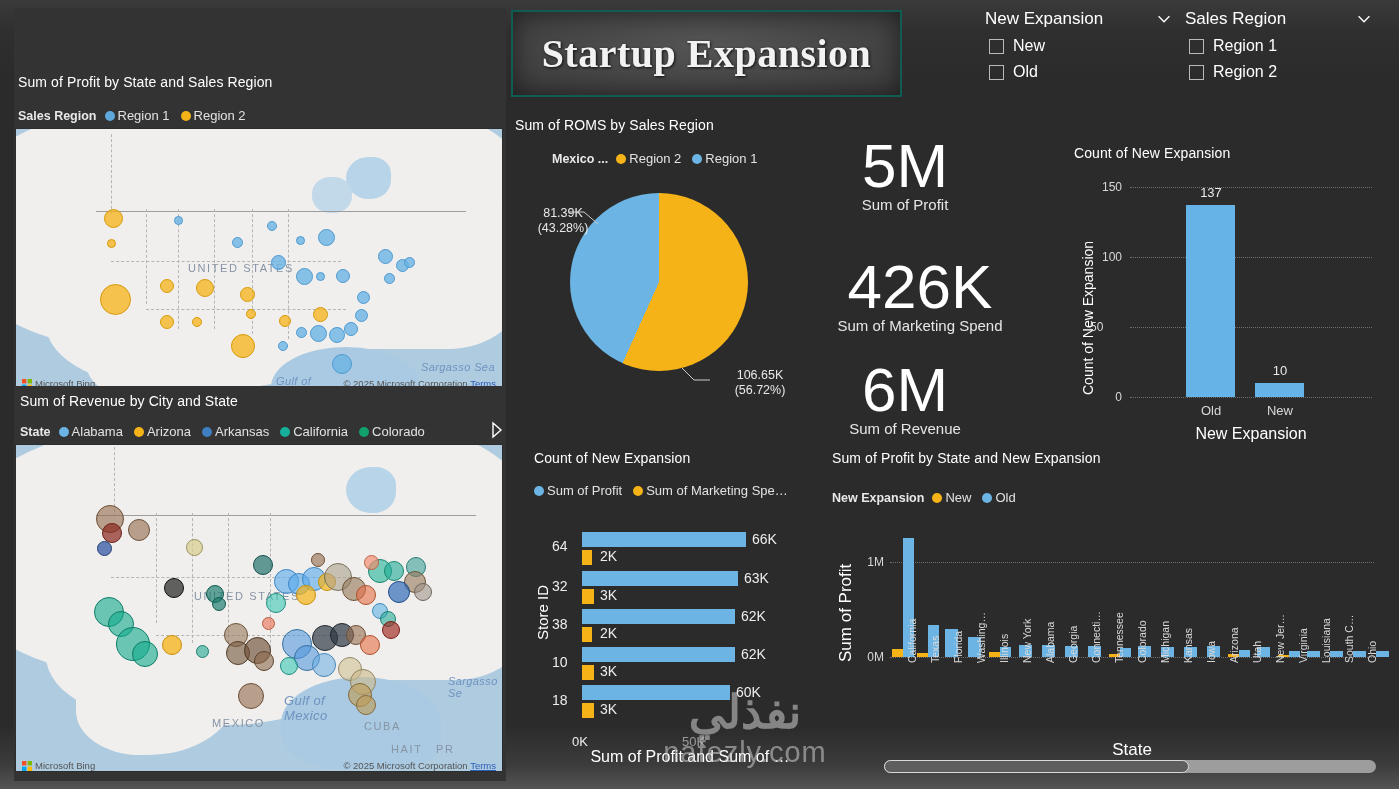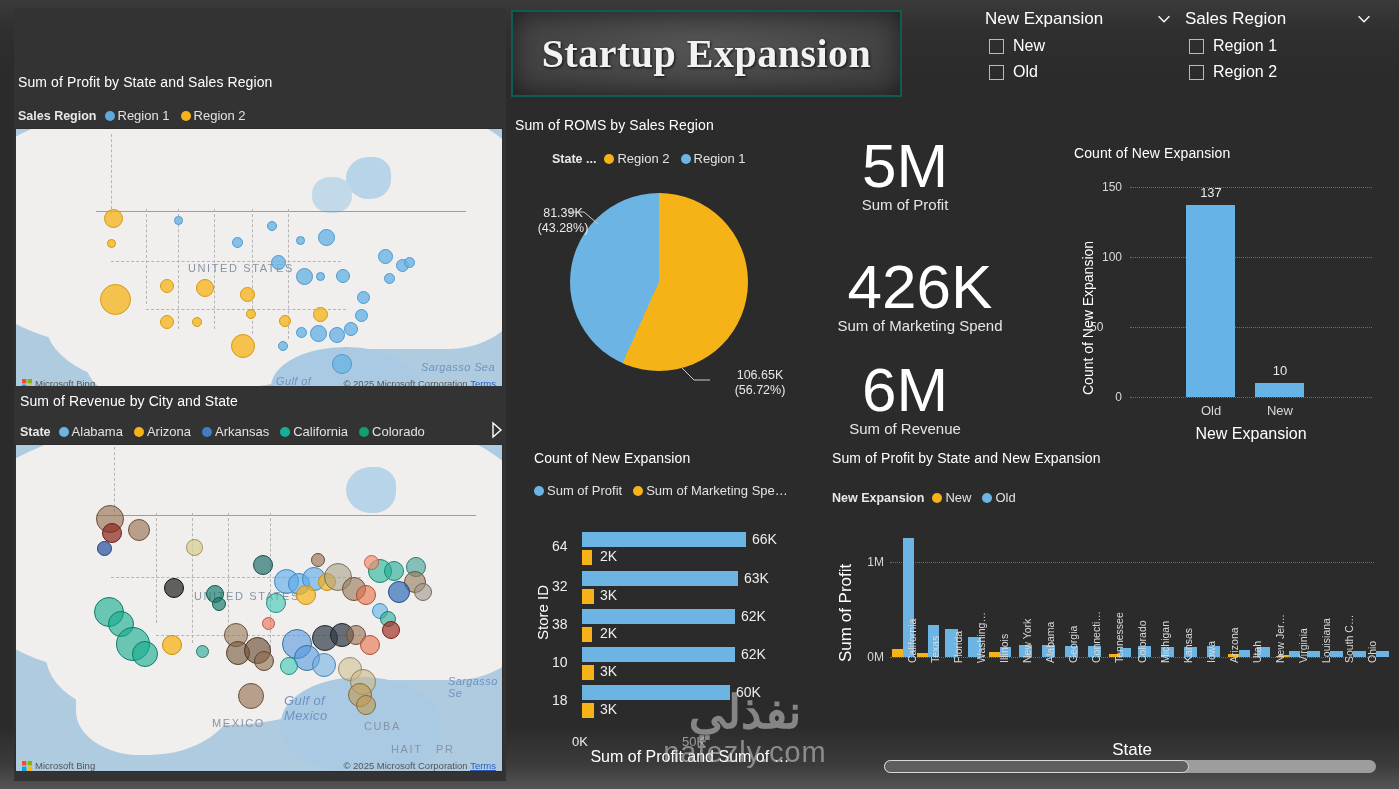--- a/index.html
+++ b/index.html
@@ -352,21 +352,21 @@
       <span>
         <span>© 2025 Microsoft Corporation</span>
         <span class="terms">Terms</span>
       </span>
     </div>
   </div>
 
   <div class="panel" style="left:510px;top:108px;width:320px;height:320px;background:transparent;">
     <div class="ttl" style="position:absolute;left:5px;top:9px;">Sum of ROMS by Sales Region</div>
     <div class="legend" style="position:absolute;left:42px;top:43px;">
-      <span class="lg-title">State ...</span>
+      <span class="lg-title">Mexico ...</span>
       <span class="lg-item">
         <span class="dot" style="background:#f5b317"></span>
         <span class="lg-lbl">Region 2</span>
       </span>
       <span class="lg-item">
         <span class="dot" style="background:#6cb4e4"></span>
         <span class="lg-lbl">Region 1</span>
       </span>
     </div>
 

